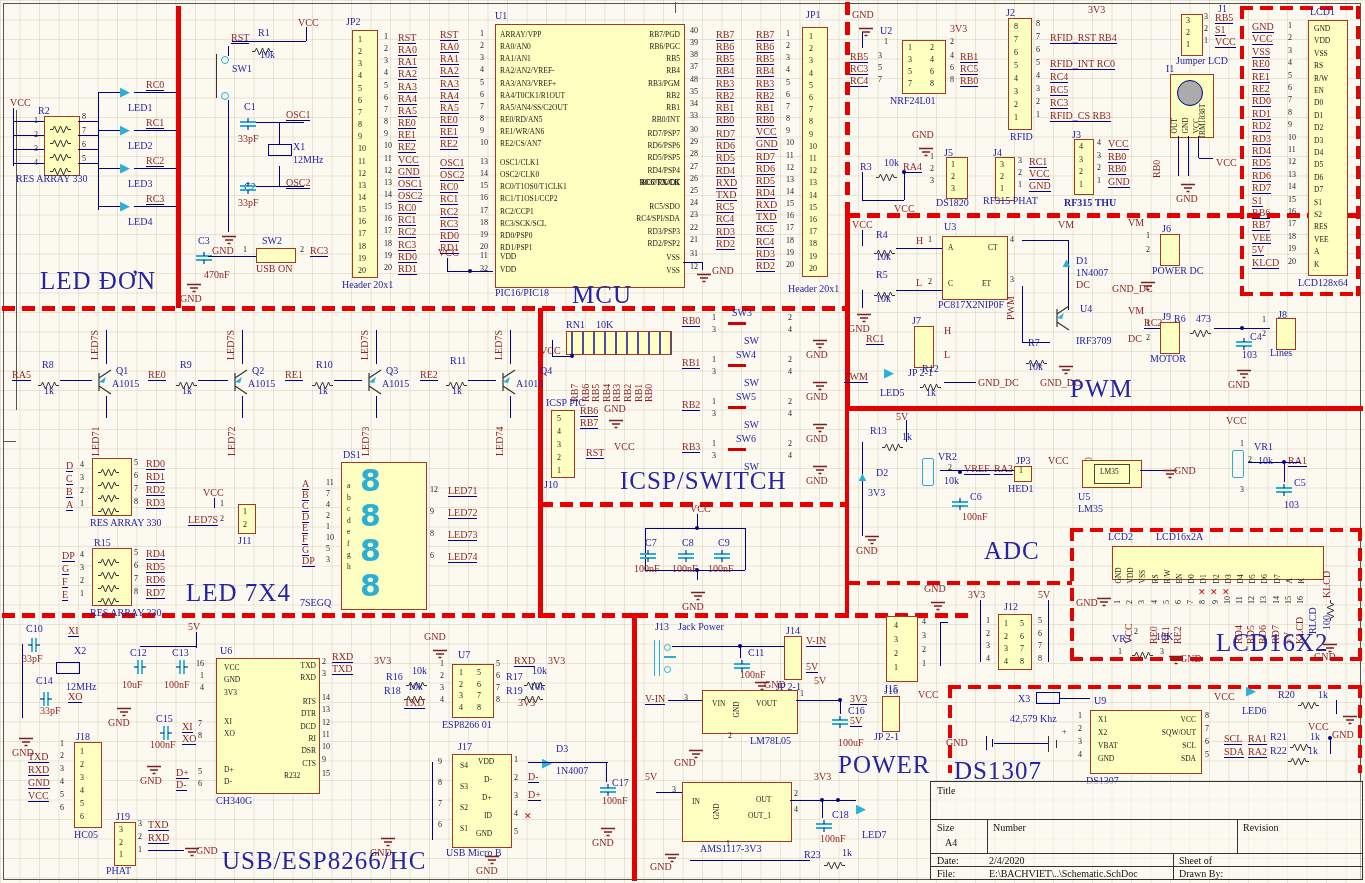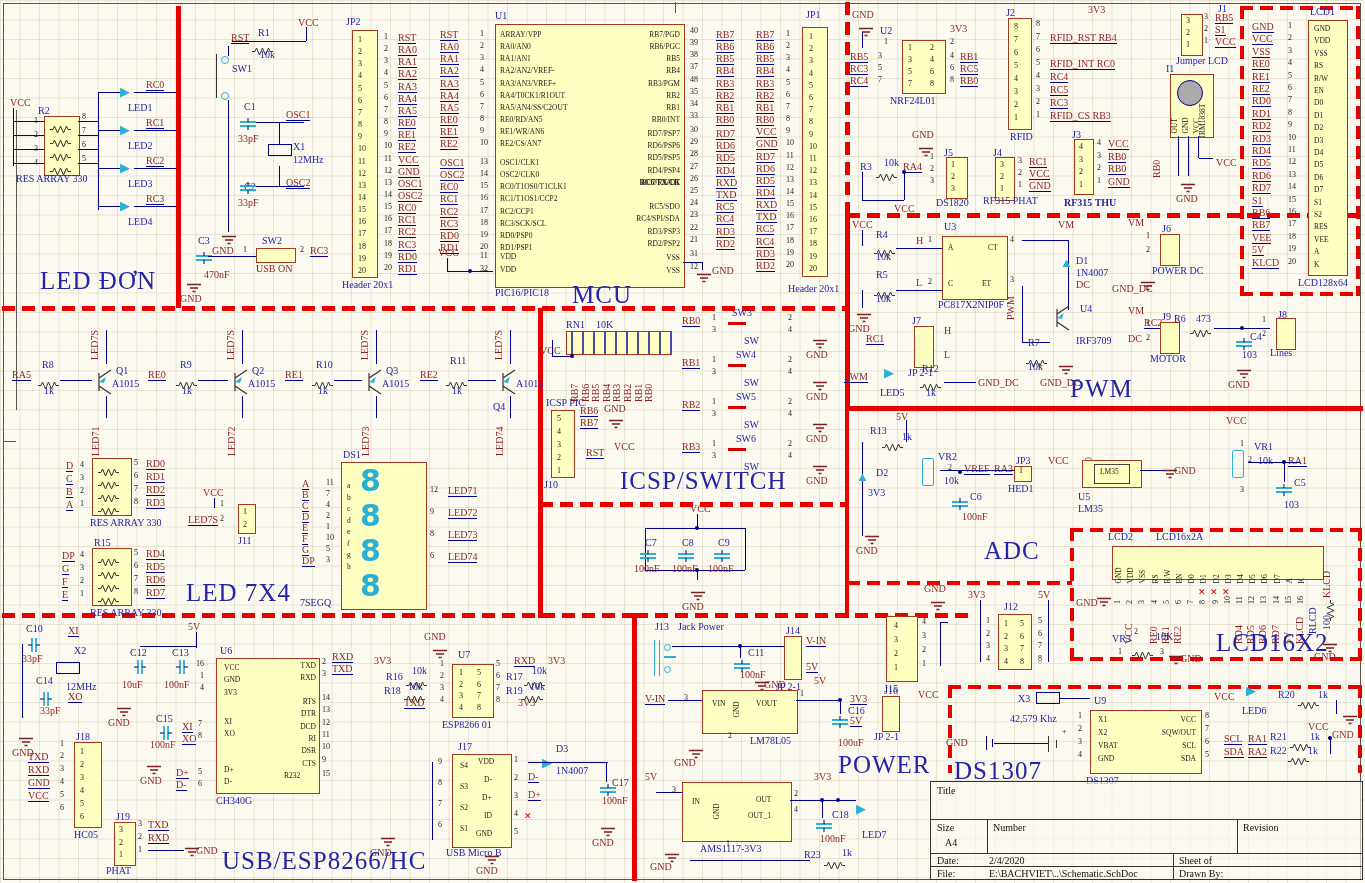--- a/index.html
+++ b/index.html
@@ -1109,21 +1109,21 @@
       <div class="e des" style="left: 450px; top: 356px; text-align: center;">R11</div>
       <div class="svgel" style="left: 446px; top: 376px; width: 22px; height: 9px;"><svg xmlns="http://www.w3.org/2000/svg" width="22" height="9">
           <path d="M0 4.5l3 0 1.5-3.5 3 7 3-7 3 7 3-7 1.5 3.5 3 0" stroke="#333" stroke-width="1" fill="none"></path>
         </svg></div>
       <div class="e des" style="left: 452px; top: 386px;">1k</div>
       <div class="ln " style="left: 468px; top: 380px; width: 28px; height: 1px;"></div>
       <div class="svgel" style="left: 496px; top: 368px; width: 22px; height: 28px;"><svg xmlns="http://www.w3.org/2000/svg" width="22" height="28">
           <path d="M7 5v18M7 10L19 2M7 18l12 8" stroke="#333" stroke-width="1.2" fill="none"></path>
           <path d="M7 14l7-5-2 6z" fill="#2BAFD4"></path>
         </svg></div>
-      <div class="e des" style="left: 493px; top: 366px; margin-top: 36px;">Q4</div>
+      <div class="e des" style="left: 540px; top: 366px;">Q4</div>
       <div class="e des" style="left: 516px; top: 379px;">A1015</div>
       <div class="e net r" style="left: 504px; top: 350px;">LED7S</div>
       <div class="e net r" style="left: 505px; top: 446px;">LED74</div>
       <div class="ln " style="left: 510px; top: 330px; width: 1px; height: 34px;"></div>
       <div class="ln " style="left: 510px; top: 396px; width: 1px; height: 22px;"></div>
       <div class="e des" style="left: 94px; top: 448px; margin-top: 27px;">R14</div>
       <div class="box " style="left: 92px; top: 458px; width: 38px; height: 56px;"></div>
       <div class="svgel" style="left: 98px; top: 463px; width: 22px; height: 9px;"><svg xmlns="http://www.w3.org/2000/svg" width="22" height="9">
           <path d="M0 4.5l3 0 1.5-3.5 3 7 3-7 3 7 3-7 1.5 3.5 3 0" stroke="#333" stroke-width="1" fill="none"></path>
         </svg></div>

